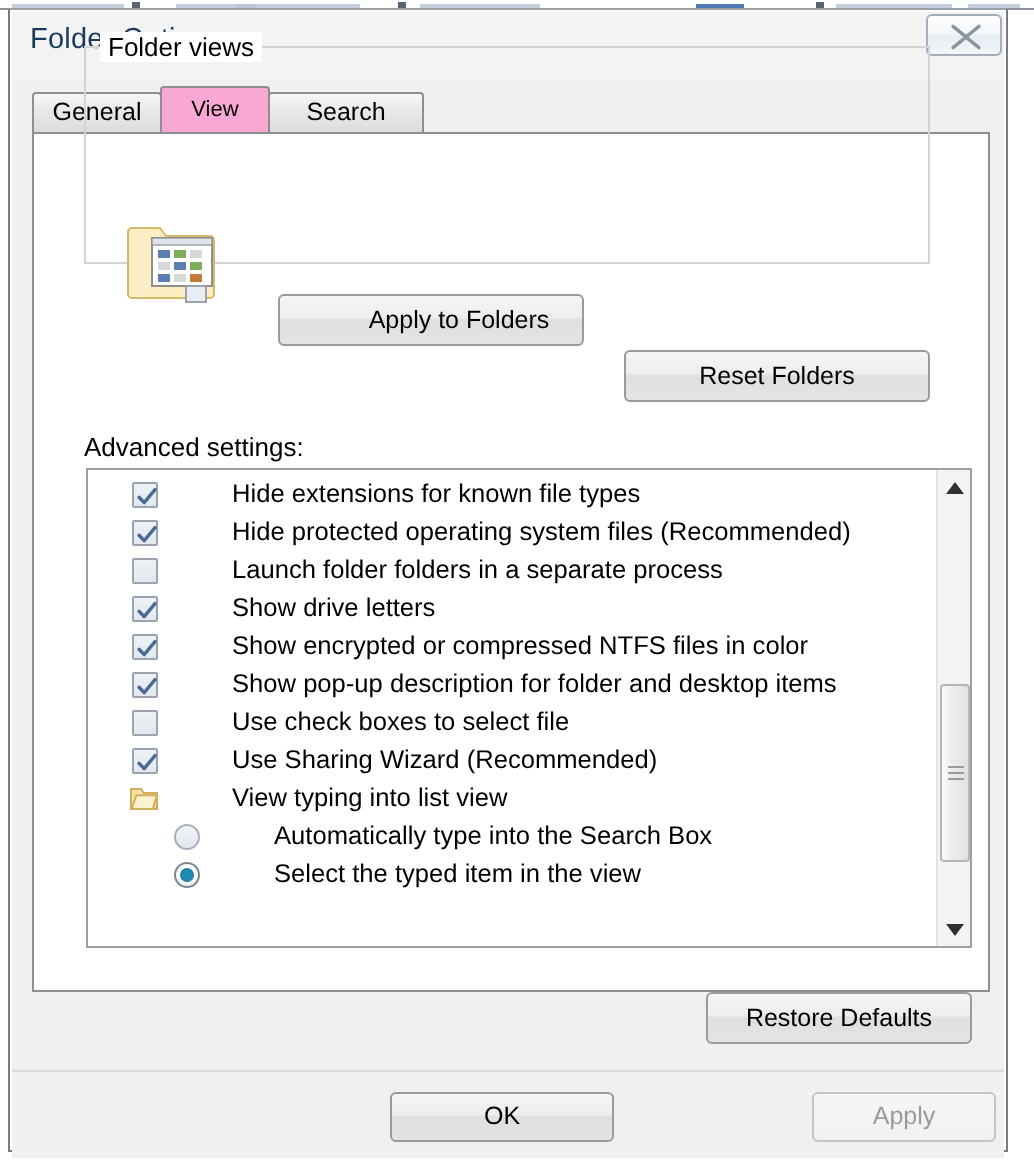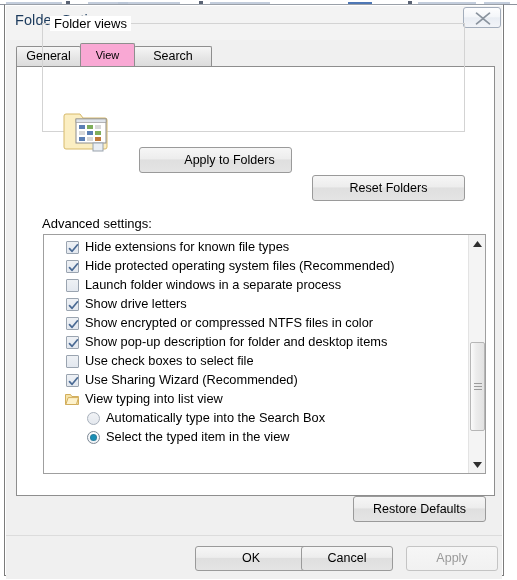--- a/index.html
+++ b/index.html
@@ -241,20 +241,21 @@
     height: 19px;
     font-size: 12.8px;
     color: #000;
     white-space: nowrap;
     cursor: default;
   }
   .setting-row .lbl {
     position: absolute;
     top: 1px;
     white-space: nowrap;
+    margin-left: 31px;
   }
   .lvl0 .lbl { left: 41px; }
   .lvl1 .lbl { left: 62px; }
 
   
   .cb {
     position: absolute;
     left: 22px;
     top: 3px;
     width: 13px;
@@ -451,21 +452,21 @@
           <div class="setting-row lvl0">
             <span class="cb">
               <svg width="11" height="11" viewBox="0 0 11 11">
                 <path d="M1.5 5.6 L4.1 8.3 L9.5 1.8" stroke="#4a6a94" stroke-width="1.7" fill="none" stroke-linecap="round" stroke-linejoin="round"></path>
               </svg>
             </span>
             <span class="lbl">Hide protected operating system files (Recommended)</span>
           </div>
           <div class="setting-row lvl0">
             <span class="cb"></span>
-            <span class="lbl">Launch folder windows in a separate process</span>
+            <span class="lbl">Launch folder folders in a separate process</span>
           </div>
           <div class="setting-row lvl0">
             <span class="cb">
               <svg width="11" height="11" viewBox="0 0 11 11">
                 <path d="M1.5 5.6 L4.1 8.3 L9.5 1.8" stroke="#4a6a94" stroke-width="1.7" fill="none" stroke-linecap="round" stroke-linejoin="round"></path>
               </svg>
             </span>
             <span class="lbl">Show drive letters</span>
           </div>
           <div class="setting-row lvl0">
@@ -535,18 +536,17 @@
               </svg>
         </span>
       </div>
     </div>
   </div>
 
   <div class="btn" id="restore-defaults-button">Restore Defaults</div>
 
   <div id="footer">
     <div class="btn" id="ok-button">OK</div>
-    <div class="btn" id="cancel-button">Cancel</div>
     <div class="btn disabled" id="apply-button">Apply</div>
   </div>
 
 </div>
 </div>
 
 </body></html>

